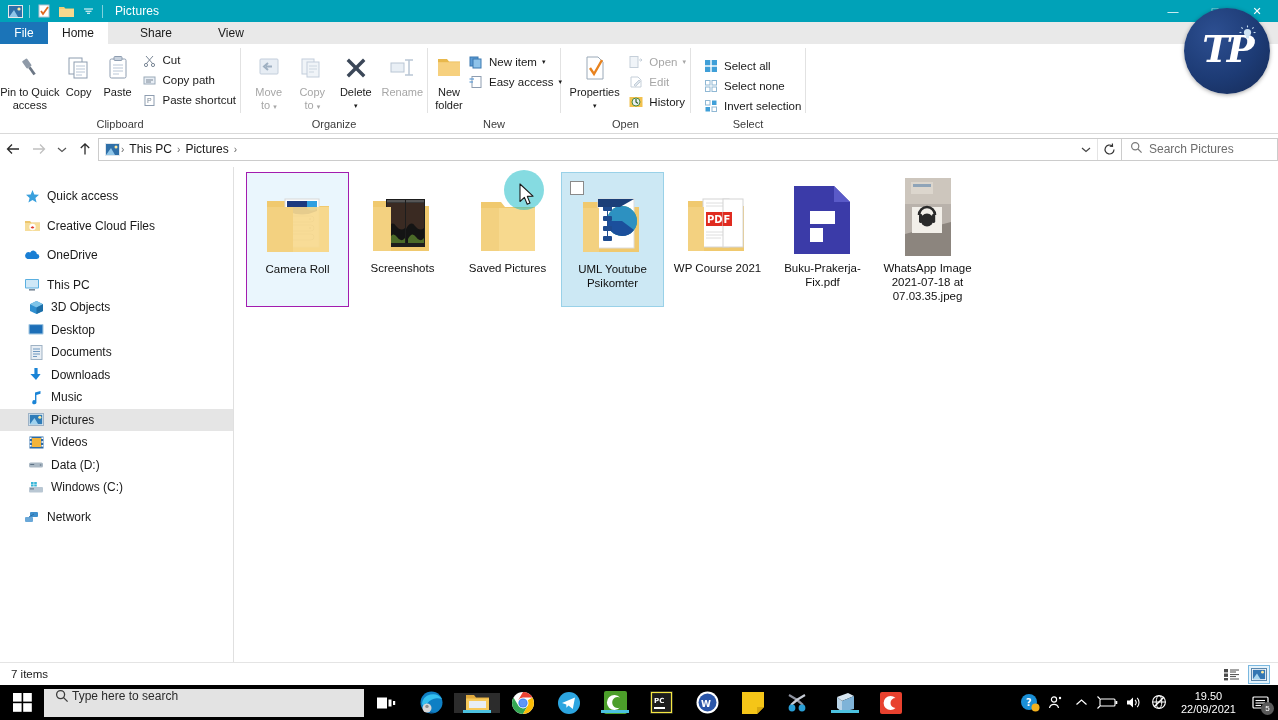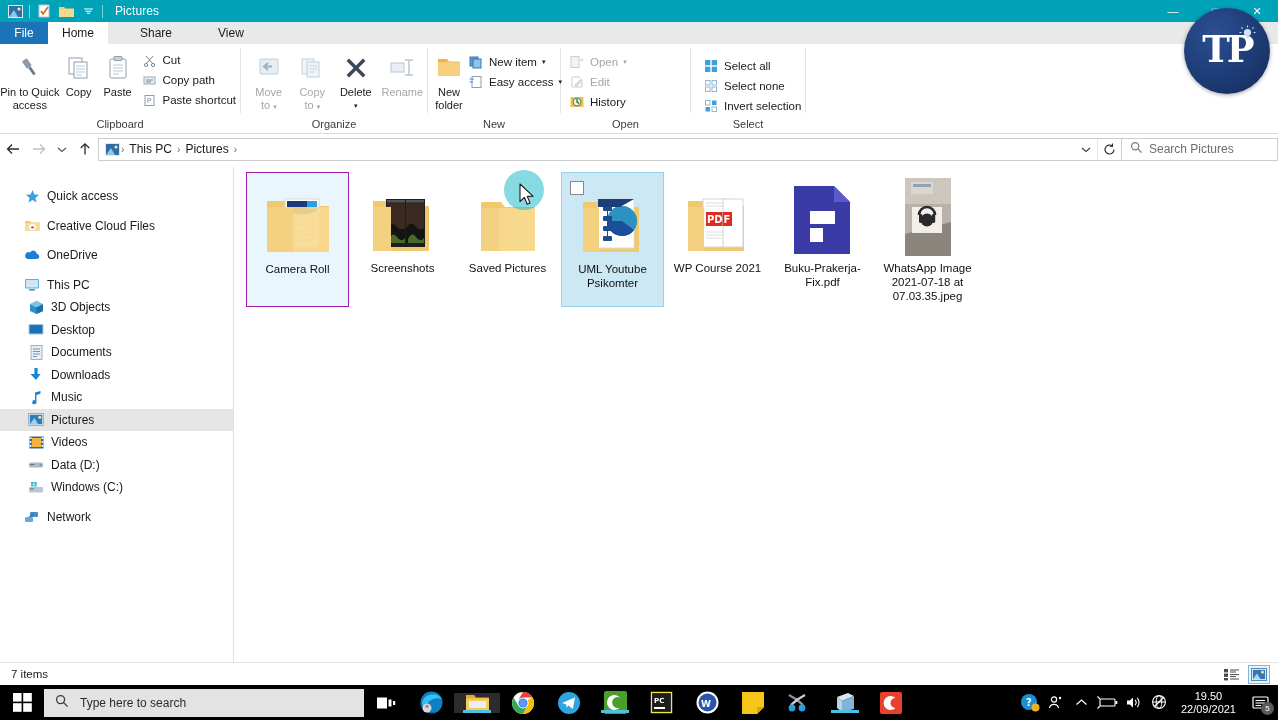--- a/index.html
+++ b/index.html
@@ -161,22 +161,22 @@
   .vbtn { width: 22px; height: 19px; display: flex; align-items: center; justify-content: center; }
   .vbtn.act { border: 1px solid #7ab8e0; background: #e5f3fb; }
 
   
   .taskbar {
     position: absolute; left: 0; top: 685px; width: 1278px; height: 35px;
     background: #000000; display: flex; align-items: center;
   }
   .startbtn { width: 44px; height: 35px; display: flex; align-items: center; justify-content: center; }
   .tb-search {
-    width: 320px; height: 28px; background: #e3e3e3; display: flex; align-items: center;
-    gap: 11px; padding-left: 11px;
+    width: 320px; height: 28px; background: #e3e3e3; display: flex; align-items: flex-start;
+    gap: 3px; padding-left: 11px;
   }
   .tb-search span.t { font-size: 12px; color: #2b2b2b; }
   .tb-taskview { width: 44px; height: 35px; display: flex; align-items: center; justify-content: center; }
   .tb-apps { display: flex; align-items: center; height: 35px; }
   .tb-app {
     width: 46px; height: 20px; display: flex; align-items: center; justify-content: center;
     position: relative;
   }
   .tb-app.active { background: #2c2c2c; }
   .tb-app .ul { position: absolute; bottom: 0; height: 3px; width: 28px; background: #4cc2e0; }
@@ -195,21 +195,21 @@
   }
 
   
   .logo-watermark {
     position: absolute; right: 8px; top: 8px; width: 86px; height: 86px; border-radius: 50%;
     background: radial-gradient(circle at 35% 30%, #2d4f91 0%, #1d3b75 55%, #152a55 100%);
     display: flex; align-items: center; justify-content: center;
     box-shadow: 0 1px 4px rgba(0,0,0,.35);
   }
   .logo-watermark .lt {
-    font-family: "DejaVu Serif", serif; font-weight: bold;
+    font-family: "DejaVu Serif", serif; font-style: italic; font-weight: bold;
     color: #ffffff; font-size: 37px; letter-spacing: -3px; transform: translateY(-2px);
   }
   .logo-bulb { position: absolute; right: 14px; top: 17px; }
 
   .cursor-halo {
     position: absolute; left: 504px; top: 170px; width: 40px; height: 40px; border-radius: 50%;
     background: rgba(32,190,200,.55);
   }
   .cursor-arrow { position: absolute; left: 519px; top: 183px; }
 </style>
@@ -443,20 +443,30 @@
             <span style="font-size:7px">▾</span>
           </div>
         </div>
       </div>
       <div class="rgroup-label">New</div>
     </div>
     <div class="rgroup-div"></div>
 
     <div class="rgroup" style="width:129px">
       <div class="rgroup-body" style="padding-left:4px">
+        <div class="bigbtn" style="width:60px">
+          <div class="bi">
+            <svg width="28" height="28" viewBox="0 0 28 28">
+                <path d="M6,3 h11 l5,5 v17 H6 Z" fill="#fff" stroke="#9aa9b8"></path>
+                <polyline points="9,14 13,20 21,6" stroke="#e8821e" stroke-width="2.4" fill="none"></polyline>
+              </svg>
+          </div>
+          <div class="bl">Properties</div>
+          <div class="bl" style="font-size:7px">▾</div>
+        </div>
         <div class="smallcol" style="padding-top:4px">
           <div class="smallbtn dis">
             <span class="si">
               <svg width="14" height="14" viewBox="0 0 14 14">
                   <rect x="1" y="1.5" width="8" height="11" fill="#f0f4f8" stroke="#c5cfd9"></rect>
                   <path d="M10,5 h3 M11.5,3.5 l1.5,1.5 l-1.5,1.5" stroke="#c5cfd9" fill="none"></path>
                 </svg>
             </span>
             <span>Open</span>
             <span style="font-size:7px">▾</span>

